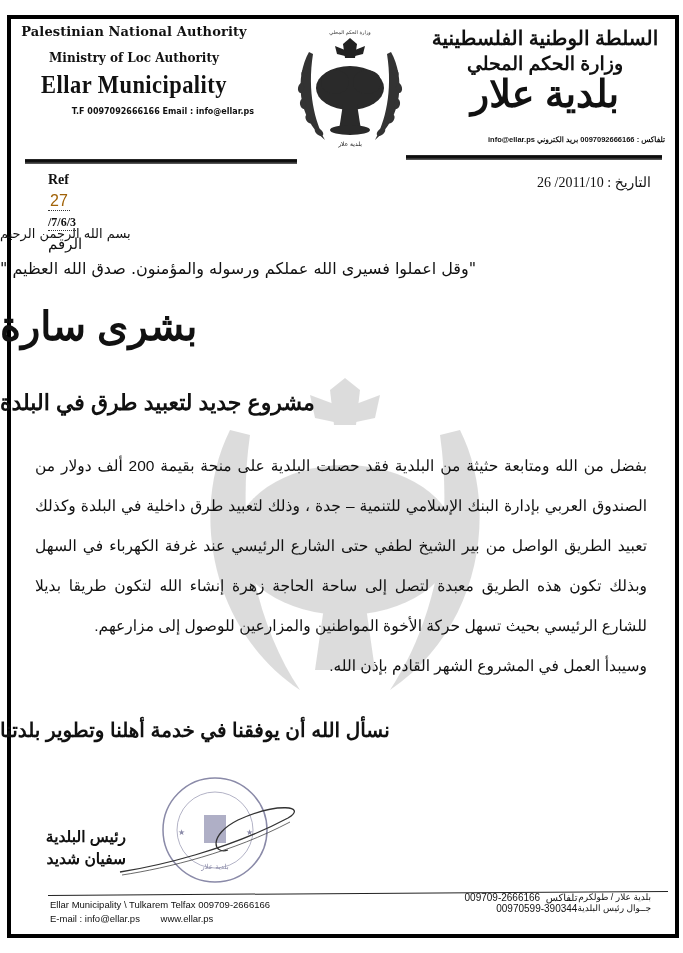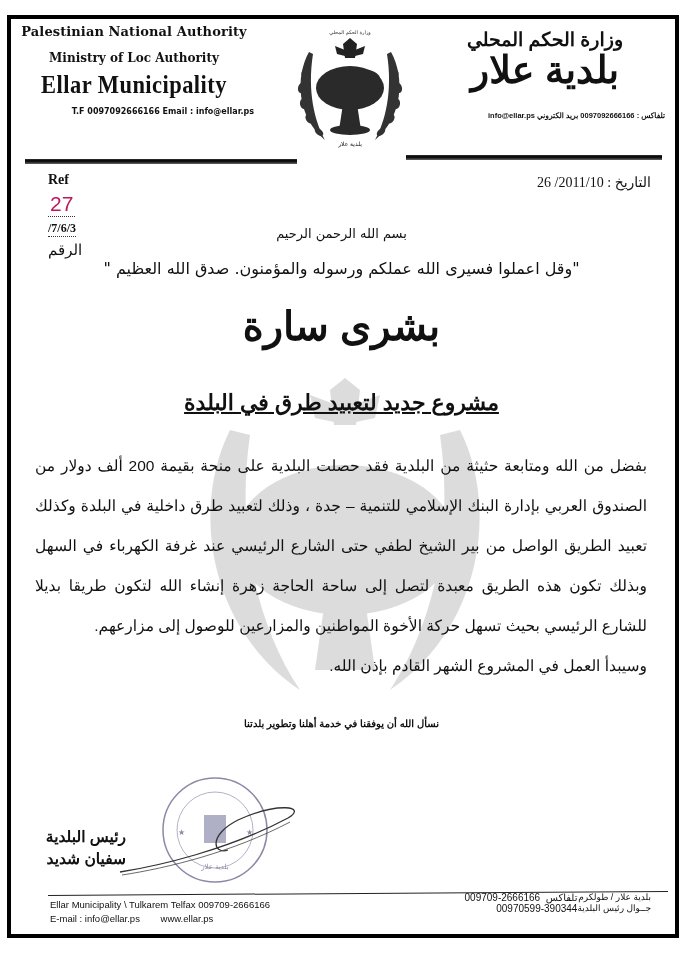--- a/index.html
+++ b/index.html
@@ -25,37 +25,37 @@
     .hdr-ar .l4 { font-size: 7.5px; font-weight: bold; margin-top: 20px; text-align: right; }
 
     .hdr-line { position: absolute; height: 5px; background: linear-gradient(#333, #000 40%, #666); }
     .hdr-line.left { left: 25px; top: 159px; width: 272px; }
     .hdr-line.right { left: 406px; top: 155px; width: 256px; }
 
     .logo { position: absolute; left: 287px; top: 22px; width: 126px; height: 136px; }
 
     
     .ref { position: absolute; left: 44px; top: 172px; font-family: "Liberation Serif", serif; font-size: 14px; font-weight: bold; display: flex; align-items: baseline; gap: 4px; flex-direction: column; }
-    .ref .num { font-family: "Liberation Sans", sans-serif; font-size: 21px; color: #be185d; font-weight: normal; border-bottom: 1px dotted #333; padding: 0 2px; }
+    .ref .num { font-family: "Liberation Sans", sans-serif; font-size: 16px; color: #a16207; font-weight: normal; border-bottom: 1px dotted #333; padding: 0 2px; }
     .ref .tail { font-size: 12px; border-bottom: 1px dotted #333; }
     .ref .ar { font-size: 15px; margin-left: 4px; direction: rtl; font-weight: normal; }
 
     .date { position: absolute; right: 32px; top: 174px; font-family: "Liberation Serif", serif; font-size: 14px; direction: rtl; }
 
     
-    .centered { position: absolute; left: 0; width: 683px; text-align: center; direction: rtl; }
+    .centered { position: absolute; left: 0; width: 683px; text-align: left; direction: rtl; }
     .basmala { top: 226px; font-size: 13px; font-family: "DejaVu Sans", sans-serif; }
     .verse { top: 259px; font-size: 16px; font-family: "DejaVu Sans", sans-serif; }
     .headline { top: 303px; font-size: 40px; font-weight: bold; }
     .subhead { top: 390px; font-size: 22px; font-weight: bold; }
-    .subhead span { border-bottom: 0; text-decoration: underline; }
+    .subhead span { border-bottom: 0; }
 
     .para { position: absolute; right: 36px; width: 612px; direction: rtl; text-align: justify; font-size: 15.5px; font-weight: normal; line-height: 40px; }
     .para.p1 { top: 446px; }
-    .prayer { top: 718px; font-size: 10px; font-weight: bold; }
+    .prayer { top: 718px; font-size: 20px; font-weight: bold; }
 
     
     .watermark { position: absolute; left: 190px; top: 340px; width: 310px; height: 380px; opacity: 0.18; pointer-events: none; }
 
     
     .stamp { position: absolute; left: 160px; top: 775px; width: 110px; height: 110px; }
     .sig { position: absolute; left: 36px; top: 826px; text-align: right; direction: rtl; font-weight: bold; font-size: 15.5px; line-height: 22px; width: 90px; }
     .sig-stroke { position: absolute; left: 118px; top: 780px; width: 190px; height: 110px; }
 
     
@@ -72,20 +72,21 @@
 <div class="frame"></div>
 
 <div class="hdr-en">
   <div class="l1">Palestinian National Authority</div>
   <div class="l2">Ministry of Loc Authority</div>
   <div class="l3">Ellar Municipality</div>
   <div class="l4">T.F 0097092666166  Email  : info@ellar.ps</div>
 </div>
 
 <div class="hdr-ar">
+  <div class="l1">السلطة الوطنية الفلسطينية</div>
   <div class="l2">وزارة الحكم المحلي</div>
   <div class="l3">بلدية علار</div>
   <div class="l4">تلفاكس : 0097092666166 بريد الكتروني info@ellar.ps</div>
 </div>
 
 <div class="hdr-line left"></div>
 <div class="hdr-line right"></div>
 
 <svg class="logo" viewBox="0 0 126 136">
 

